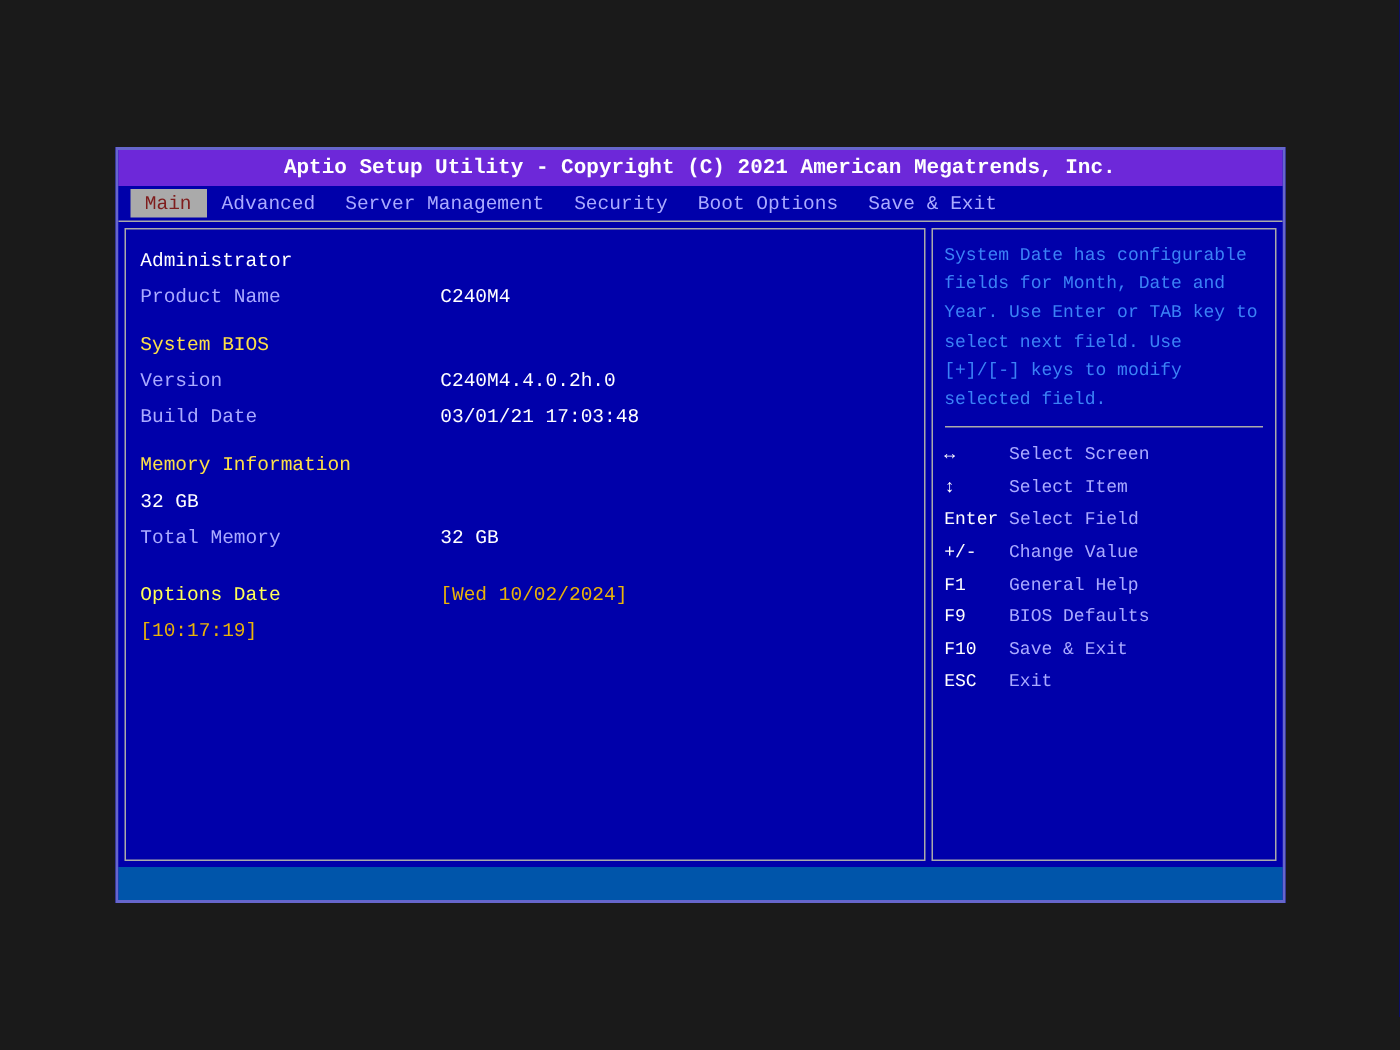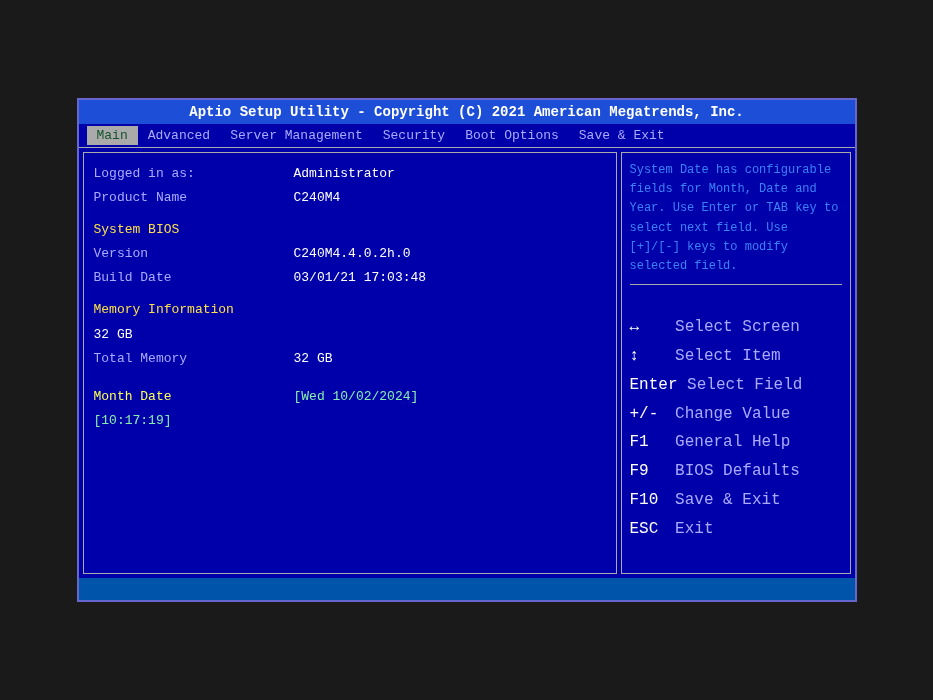--- a/index.html
+++ b/index.html
@@ -11,21 +11,21 @@
       align-items: center;
       justify-content: center;
       font-family: 'Courier New', Courier, monospace;
     }
     .bios-container {
       width: 780px;
       background: #0000aa;
       border: 2px solid #6666cc;
     }
     .title-bar {
-      background: #1d4ed8;
+      background: #6d28d9;
       color: #ffffff;
       text-align: center;
       padding: 4px 8px;
       font-size: 14px;
       font-weight: bold;
     }
     .menu-bar {
       background: #0000aa;
       display: flex;
       gap: 0;
@@ -33,21 +33,21 @@
       border-bottom: 1px solid #aaaaaa;
     }
     .menu-item {
       color: #aaaaff;
       padding: 2px 10px;
       font-size: 13px;
       cursor: pointer;
     }
     .menu-item.active {
       background: #aaaaaa;
-      color: #14532d;
+      color: #7f1d1d;
     }
     .content-area {
       display: flex;
       background: #0000aa;
       min-height: 430px;
     }
     .main-panel {
       flex: 1;
       border: 1px solid #aaaaaa;
       margin: 4px;
@@ -69,44 +69,43 @@
     }
     .section-header {
       color: #fde047;
       margin-top: 8px;
       margin-bottom: 2px;
     }
     .highlighted-label {
       color: #ffff55;
     }
     .highlighted-value {
-      color: #86efac;
+      color: #eab308;
     }
     .side-panel {
       width: 230px;
       border: 1px solid #aaaaaa;
       margin: 4px 4px 4px 0;
       padding: 8px;
       display: flex;
       flex-direction: column;
       gap: 0;
     }
     .help-text {
       color: #3b82f6;
       font-size: 12px;
       line-height: 1.6;
       border-bottom: 1px solid #aaaaaa;
       padding-bottom: 8px;
       margin-bottom: 8px;
     }
     .key-help {
       color: #aaaaff;
-      font-size: 16px;
+      font-size: 12px;
       line-height: 1.8;
-      margin-top: 20px;
     }
     .key-help .key {
       color: #ffffff;
       display: inline-block;
       min-width: 36px;
     }
     .bottom-bar {
       background: #0055aa;
       height: 22px;
     }
@@ -122,21 +121,20 @@
     <div class="menu-item active">Main</div>
     <div class="menu-item">Advanced</div>
     <div class="menu-item">Server Management</div>
     <div class="menu-item">Security</div>
     <div class="menu-item">Boot Options</div>
     <div class="menu-item">Save &amp; Exit</div>
   </div>
   <div class="content-area">
     <div class="main-panel">
       <div class="info-row">
-        <div class="info-label">Logged in as:</div>
         <div class="info-value">Administrator</div>
       </div>
       <div class="info-row">
         <div class="info-label">Product Name</div>
         <div class="info-value">C240M4</div>
       </div>
 
       <div style="margin-top:10px;">
         <div class="section-header">System BIOS</div>
         <div class="info-row">
@@ -155,21 +153,21 @@
           <div class="info-value">32 GB</div>
         </div>
         <div class="info-row">
           <div class="info-label">Total Memory</div>
           <div class="info-value">32 GB</div>
         </div>
       </div>
 
       <div style="margin-top:16px;">
         <div class="info-row">
-          <div class="info-label highlighted-label">Month Date</div>
+          <div class="info-label highlighted-label">Options Date</div>
           <div class="highlighted-value">[Wed 10/02/2024]</div>
         </div>
         <div class="info-row">
           <div class="highlighted-value">[10:17:19]</div>
         </div>
       </div>
     </div>
 
     <div class="side-panel">
       <div class="help-text">System Date has configurable fields for Month, Date and Year. Use Enter or TAB key to select next field. Use [+]/[-] keys to modify selected field.</div>

